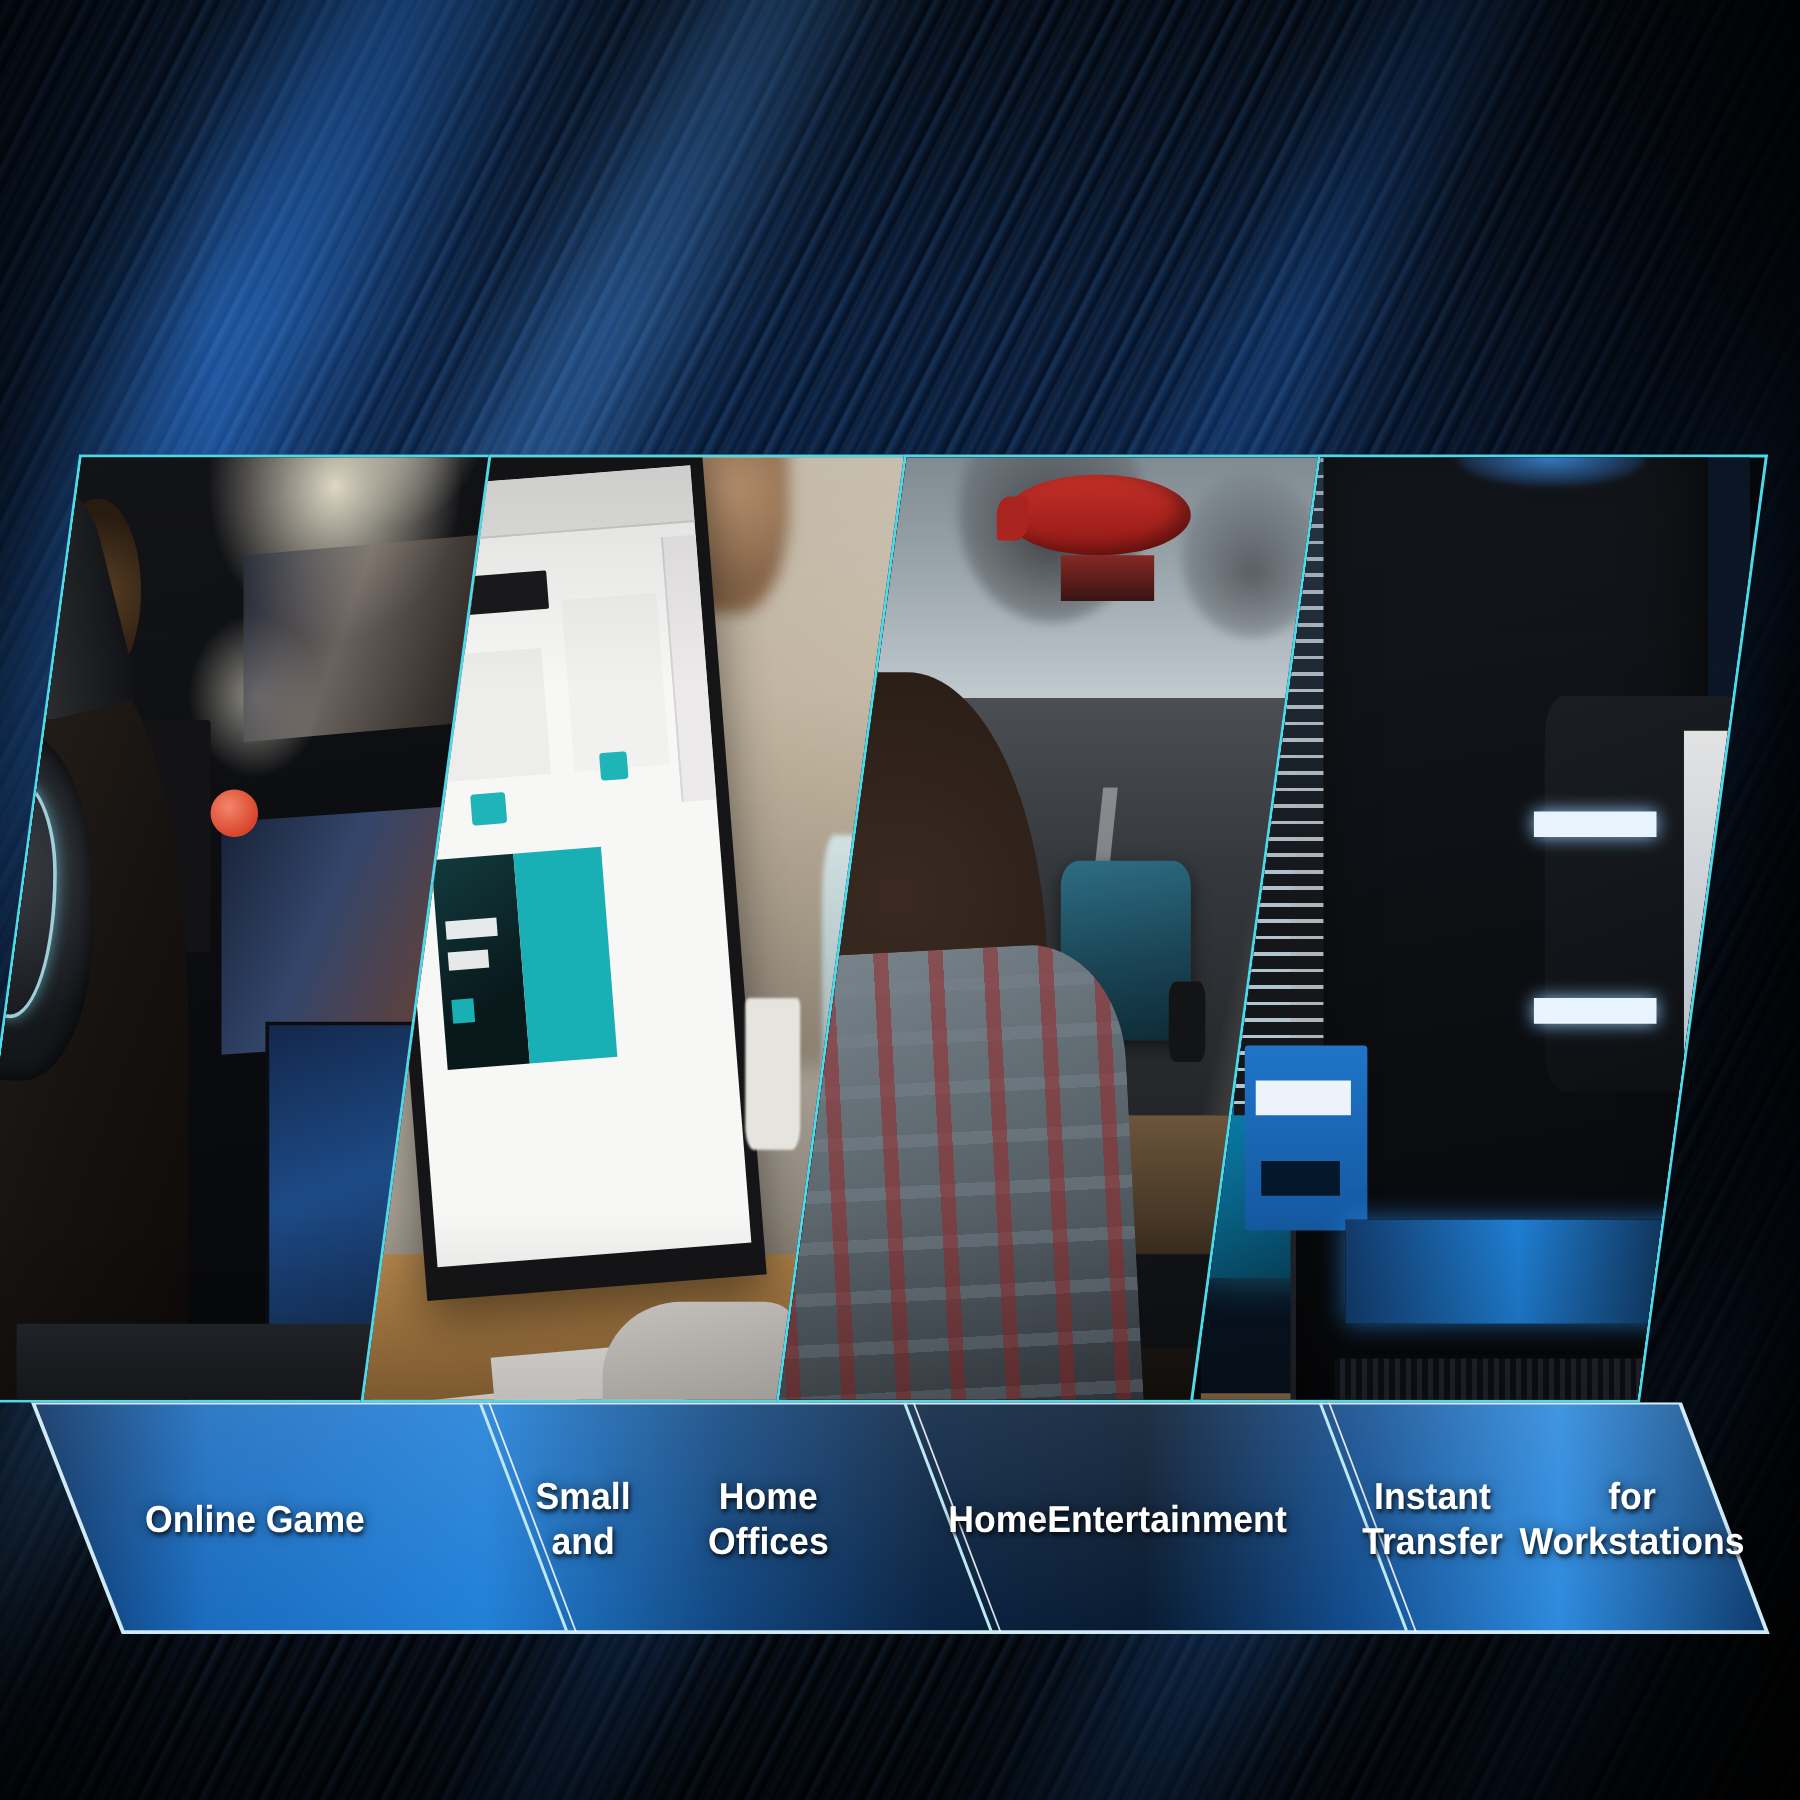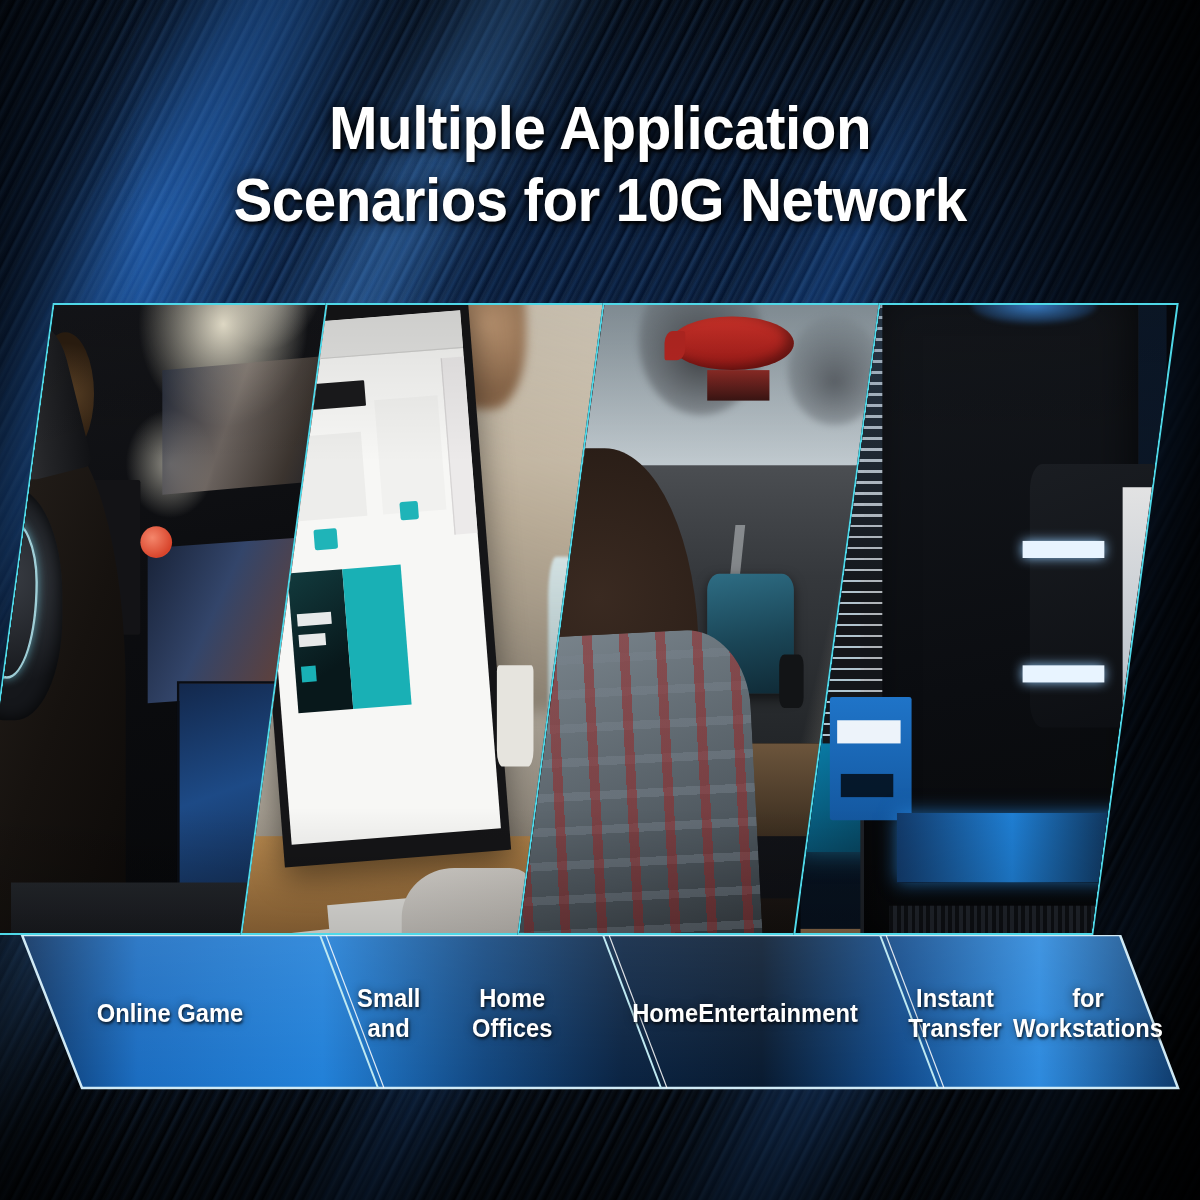--- a/index.html
+++ b/index.html
@@ -396,24 +396,20 @@
     <div class="band band-a"></div>
     <div class="band band-b"></div>
     <div class="band band-c"></div>
     <div class="band band-d"></div>
     <div class="band band-e"></div>
     <div class="streak-layer sl1"></div>
     <div class="streak-layer sl2"></div>
   </div>
   <div class="vignette"></div>
 
-  <div class="title-wrap">
-    <span class="title-line">Multiple Application</span>
-    <span class="title-line">Scenarios for 10G Network</span>
-  </div>
 
   <div class="panels">
 
     <div class="panel p1">
       <div class="inner">
         <div class="p1 sky"></div>
         <div class="bigscreen2"></div>
         <div class="bigscreen"></div>
         <div class="beatsboard"></div>
         <div class="beatslogo"></div>

